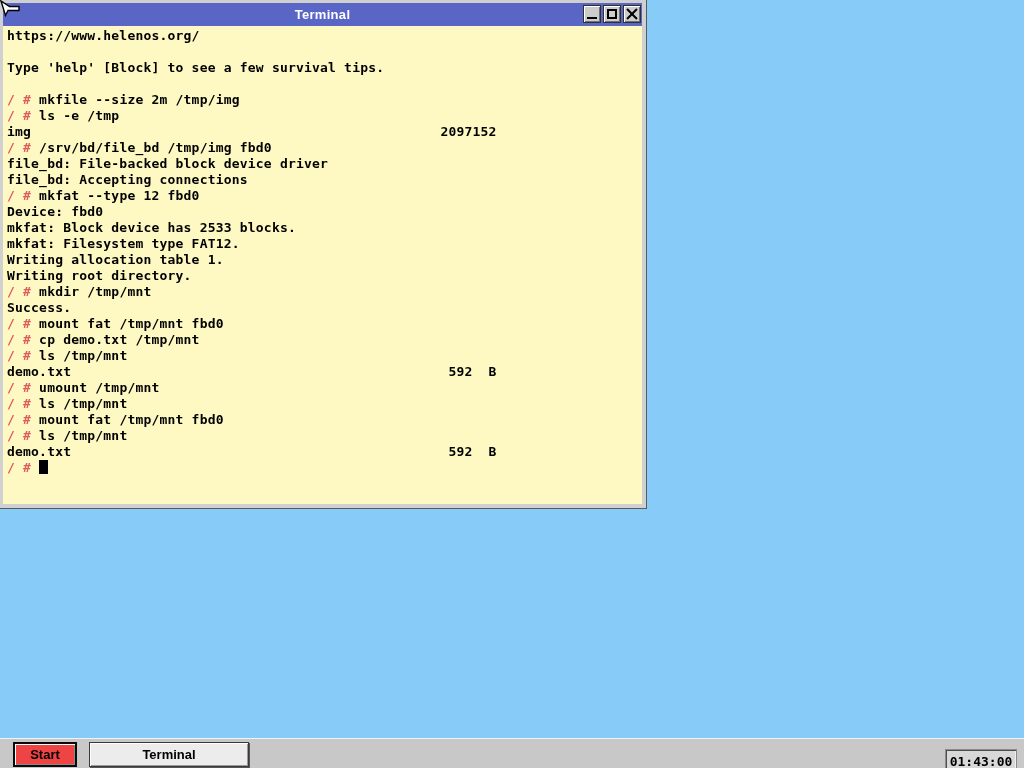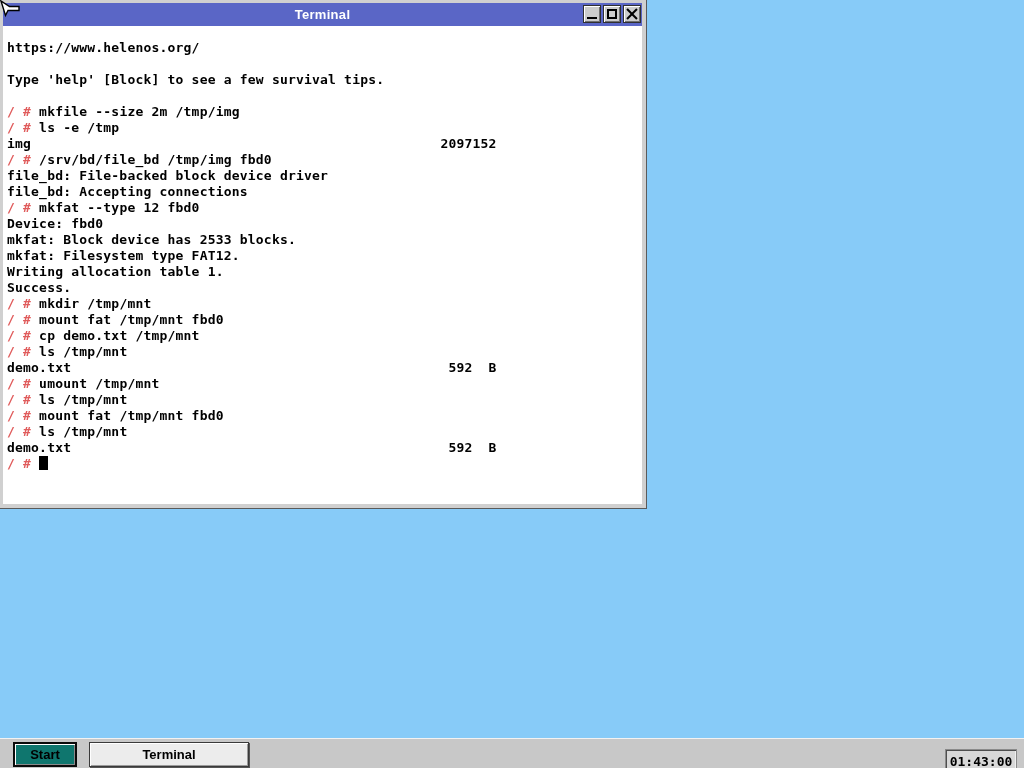--- a/index.html
+++ b/index.html
@@ -51,22 +51,22 @@
   }
   .glyph-close { position:absolute; inset:0; }
   .glyph-close::before, .glyph-close::after {
     content:""; position:absolute; left:1px; top:7px; width:14px; height:2px;
     background:#000;
   }
   .glyph-close::before { transform:rotate(45deg); }
   .glyph-close::after  { transform:rotate(-45deg); }
 
   .content {
-    flex:1 1 auto; background:#ffffff; overflow:hidden;
-    padding:14px 0 0 4px;
+    flex:1 1 auto; background:#fef9c3; overflow:hidden;
+    padding:2px 0 0 4px;
   }
   .trow {
     font-family:"DejaVu Sans Mono", monospace;
     font-weight:bold;
     font-size:13px; line-height:16px; height:16px;
     letter-spacing:0.2px;
     white-space:pre; color:#000;
   }
   .prompt { color: var(--prompt-color, #E05C5C); }
   .cursor {
@@ -84,21 +84,21 @@
     border-top:1px solid #F2F2F2;
   }
   .task-btn {
     position:absolute; top:3px; height:25px;
     display:flex; align-items:center; justify-content:center;
     font-weight:bold; font-size:13px; color:#000;
     cursor:default;
   }
   .start-btn {
     left:13px; width:64px;
-    background:#0f766e;
+    background:#ef4444;
     border:2px solid #0A0A0A;
     box-shadow: inset 1px 1px 0 #FFFFFF, inset -1px -1px 0 #8A8A8A;
   }
   .window-task-btn {
     left:89px; width:160px;
     background:#ECECEC;
     border:1px solid #3A3A3A;
     box-shadow: inset 1px 1px 0 #FFFFFF, inset -1px -1px 0 #9A9A9A, 1px 1px 0 #555;
   }
   .clock {
@@ -138,22 +138,23 @@
       <div class="trow"><span class="prompt">/ # </span><span>ls -e /tmp</span></div>
       <div class="trow"><span>img                                                   2097152</span></div>
       <div class="trow"><span class="prompt">/ # </span><span>/srv/bd/file_bd /tmp/img fbd0</span></div>
       <div class="trow"><span>file_bd: File-backed block device driver</span></div>
       <div class="trow"><span>file_bd: Accepting connections</span></div>
       <div class="trow"><span class="prompt">/ # </span><span>mkfat --type 12 fbd0</span></div>
       <div class="trow"><span>Device: fbd0</span></div>
       <div class="trow"><span>mkfat: Block device has 2533 blocks.</span></div>
       <div class="trow"><span>mkfat: Filesystem type FAT12.</span></div>
       <div class="trow"><span>Writing allocation table 1.</span></div>
+      <div class="trow"><span>Writing root directory.</span></div>
+      <div class="trow"><span class="prompt">/ # </span><span>mkdir /tmp/mnt</span></div>
       <div class="trow"><span>Success.</span></div>
-      <div class="trow"><span class="prompt">/ # </span><span>mkdir /tmp/mnt</span></div>
       <div class="trow"><span class="prompt">/ # </span><span>mount fat /tmp/mnt fbd0</span></div>
       <div class="trow"><span class="prompt">/ # </span><span>cp demo.txt /tmp/mnt</span></div>
       <div class="trow"><span class="prompt">/ # </span><span>ls /tmp/mnt</span></div>
       <div class="trow"><span>demo.txt                                               592  B</span></div>
       <div class="trow"><span class="prompt">/ # </span><span>umount /tmp/mnt</span></div>
       <div class="trow"><span class="prompt">/ # </span><span>ls /tmp/mnt</span></div>
       <div class="trow"><span class="prompt">/ # </span><span>mount fat /tmp/mnt fbd0</span></div>
       <div class="trow"><span class="prompt">/ # </span><span>ls /tmp/mnt</span></div>
       <div class="trow"><span>demo.txt                                               592  B</span></div>
       <div class="trow"><span class="prompt">/ # </span><span></span><span class="cursor"></span></div>

